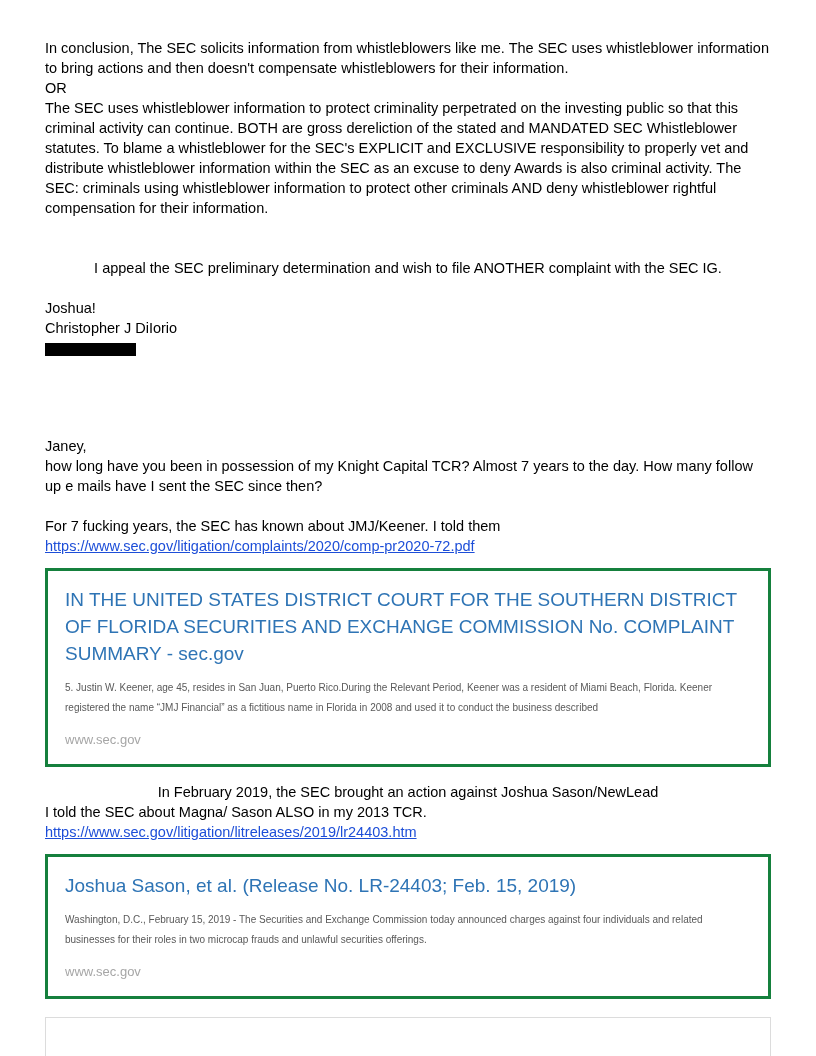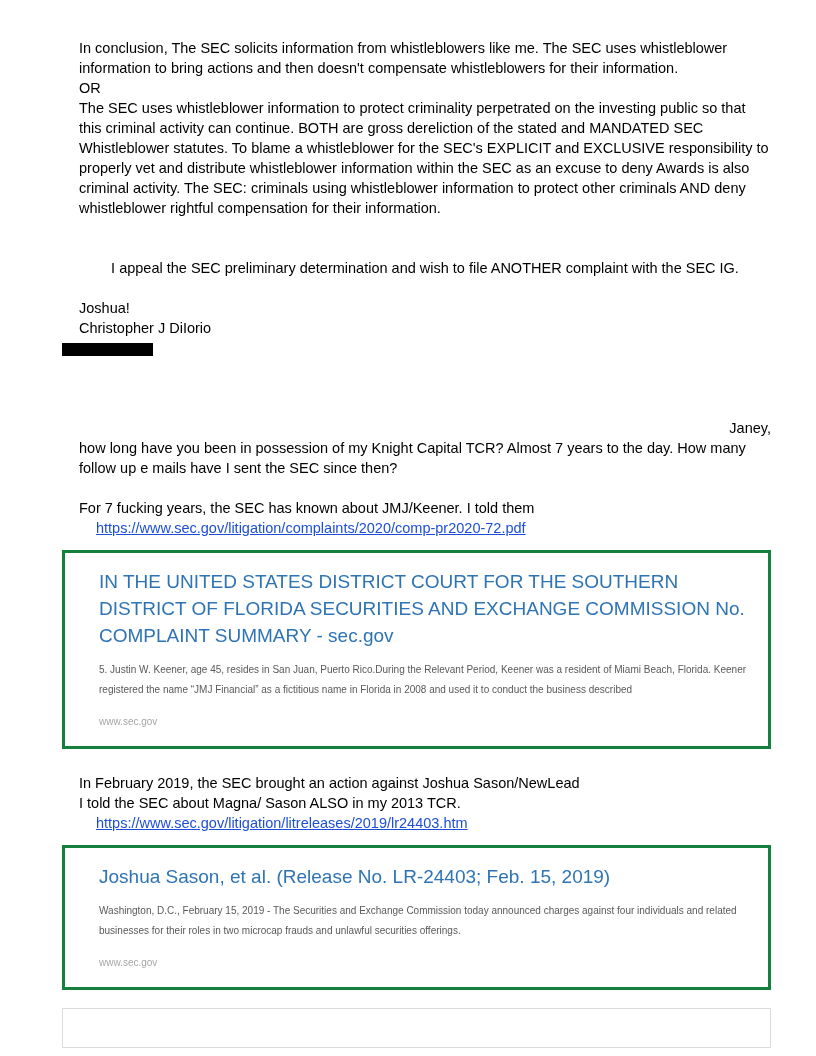--- a/index.html
+++ b/index.html
@@ -1,30 +1,30 @@
 <!DOCTYPE html>
 <html><head>
 <meta charset="utf-8">
 <style>
-  * { box-sizing: border-box; padding-left: 17px; }
+  * { box-sizing: border-box; }
   html, body { margin: 0; padding: 0; background: #ffffff; }
   .page {
     width: 816px;
     height: 1056px;
     background: #ffffff;
     overflow: hidden;
     font-family: "Liberation Sans", sans-serif;
     color: #000000;
     position: relative;
   }
   .content { padding: 38px 45px 0 45px; }
   p { margin: 0; font-size: 14.5px; line-height: 20px; }
   .gap-1 { margin-top: 20px; }
   .gap-2 { margin-top: 40px; text-align: center; }
-  .gap-3 { margin-top: 62px; text-align: right; }
+  .gap-3 { margin-top: 80px; }
   .redaction {
     width: 91px;
     height: 13px;
     background: #000000;
     margin-top: 5px;
   }
   a.doc-link {
     color: #1d4ed8;
     text-decoration: underline;
     cursor: pointer;
@@ -44,25 +44,25 @@
     font-weight: 400;
   }
   .card-body {
     color: #595959;
     font-size: 10px;
     line-height: 20px;
     margin-top: 11px;
   }
   .card-domain {
     color: #a6a6a6;
-    font-size: 10px;
+    font-size: 13px;
     line-height: 16px;
     margin-top: 14px;
   }
-  .after-card { margin-top: 24px; }
+  .after-card { margin-top: 15px; text-align: center; }
   .card-partial {
     border: 1px solid #dcdcdc;
     margin-top: 18px;
     height: 40px;
     background: #ffffff;
   }
 </style>
 </head>
 <body>
 

